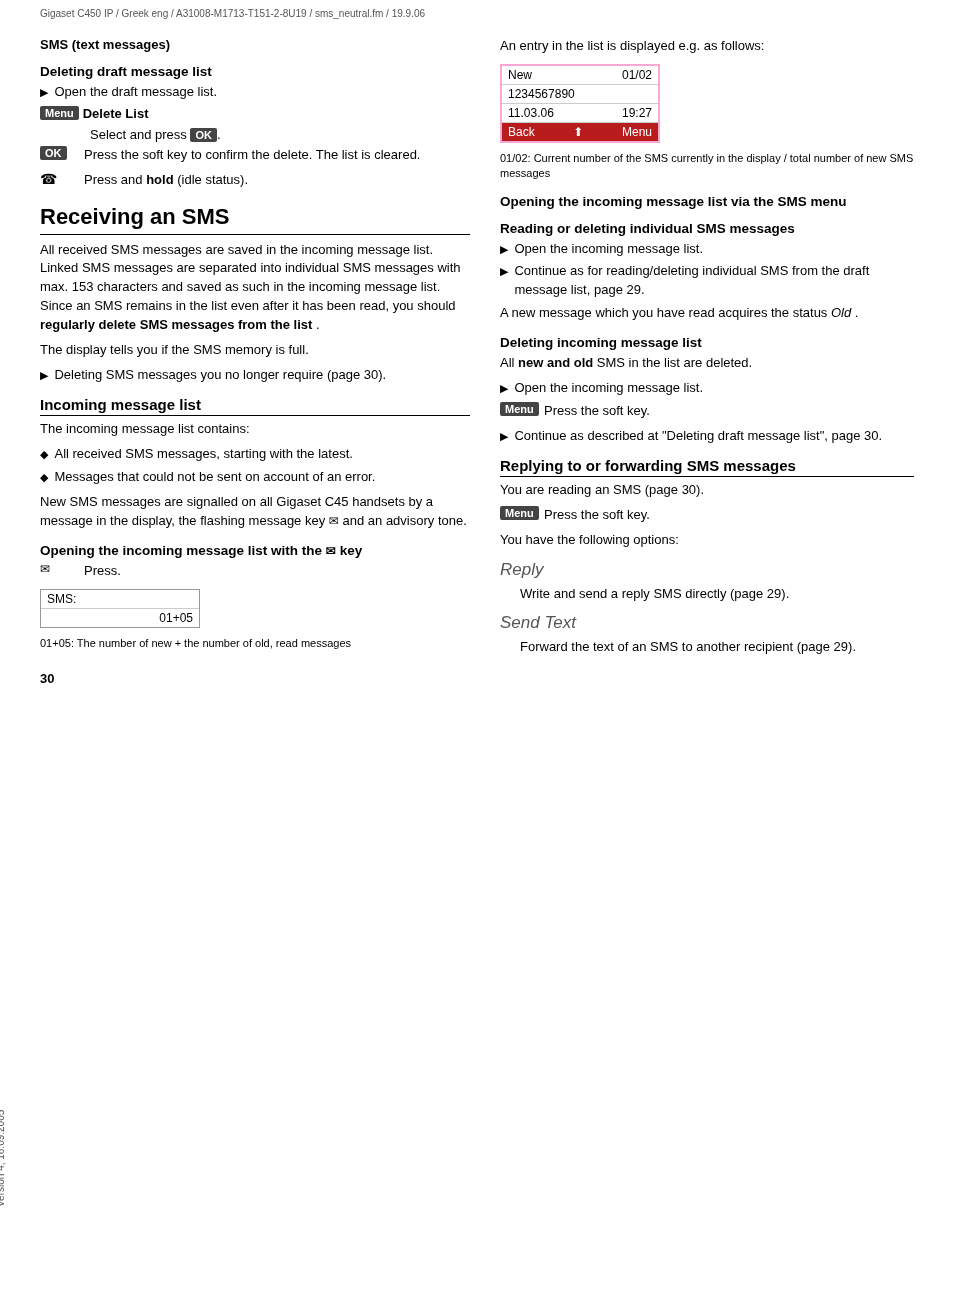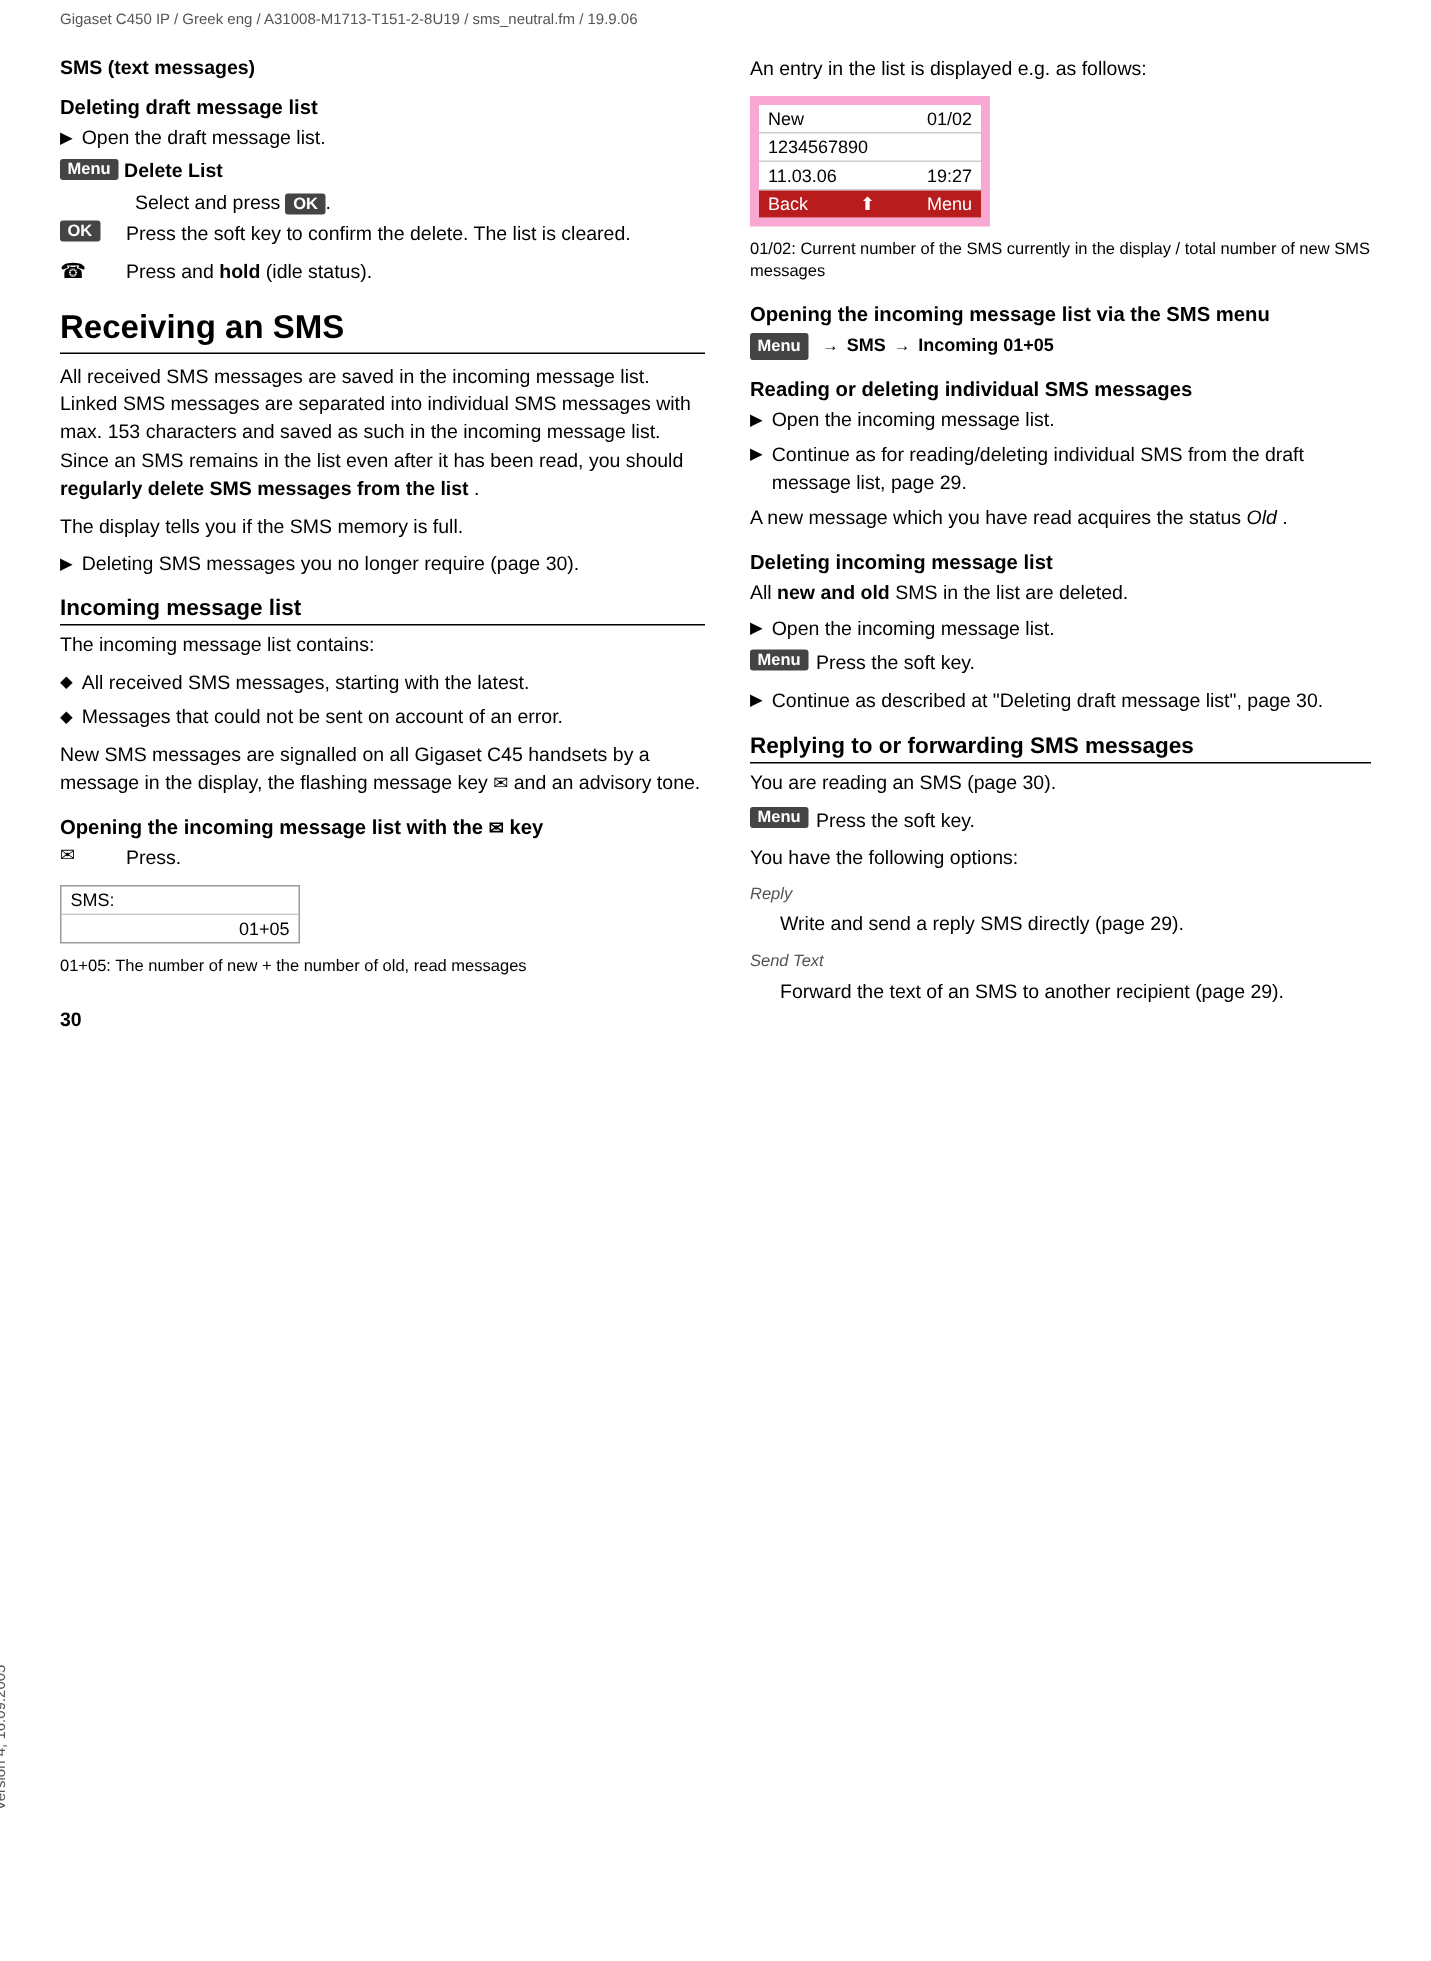--- a/index.html
+++ b/index.html
@@ -135,21 +135,21 @@
       align-items: center;
     }
 
     .key-content {
       flex: 1;
       line-height: 1.45;
     }
 
     
     .sms-display {
-      border: 6px solid #f9a8d4;
+      border: 2px solid #f9a8d4;
       width: 160px;
       margin: 8px 0;
       font-size: 12px;
     }
 
     .sms-display-row {
       display: flex;
       justify-content: space-between;
       padding: 2px 6px;
       border-bottom: 1px solid #ccc;
@@ -216,21 +216,21 @@
     }
 
     .bold-text {
       font-weight: bold;
     }
 
     .italic-option {
       font-style: italic;
       font-weight: normal;
       color: #555;
-      font-size: 11px;
+      font-size: 17px;
       margin-top: 8px;
       margin-bottom: 2px;
     }
 
     .phone-icon {
       font-size: 14px;
     }
 
     .msg-icon {
       font-size: 12px;
@@ -390,27 +390,20 @@
       </div>
     </div>
     <p class="caption-text">
       <span>01/02: Current number of the SMS currently in the display / total number of new SMS messages</span>
     </p>
 
     <div>
       <div class="sub-heading">
         <span>Opening the incoming message list via the SMS menu</span>
       </div>
-      <div class="menu-path">
-        <span class="key-badge">Menu</span>
-        <span class="arrow-right">→</span>
-        <span class="bold-text">SMS</span>
-        <span class="arrow-right">→</span>
-        <span class="bold-text">Incoming 01+05</span>
-      </div>
     </div>
 
     <div>
       <div class="sub-heading">
         <span>Reading or deleting individual SMS messages</span>
       </div>
       <div class="bullet-item">
         <span class="bullet-arrow">▶</span>
         <span>Open the incoming message list.</span>
       </div>

